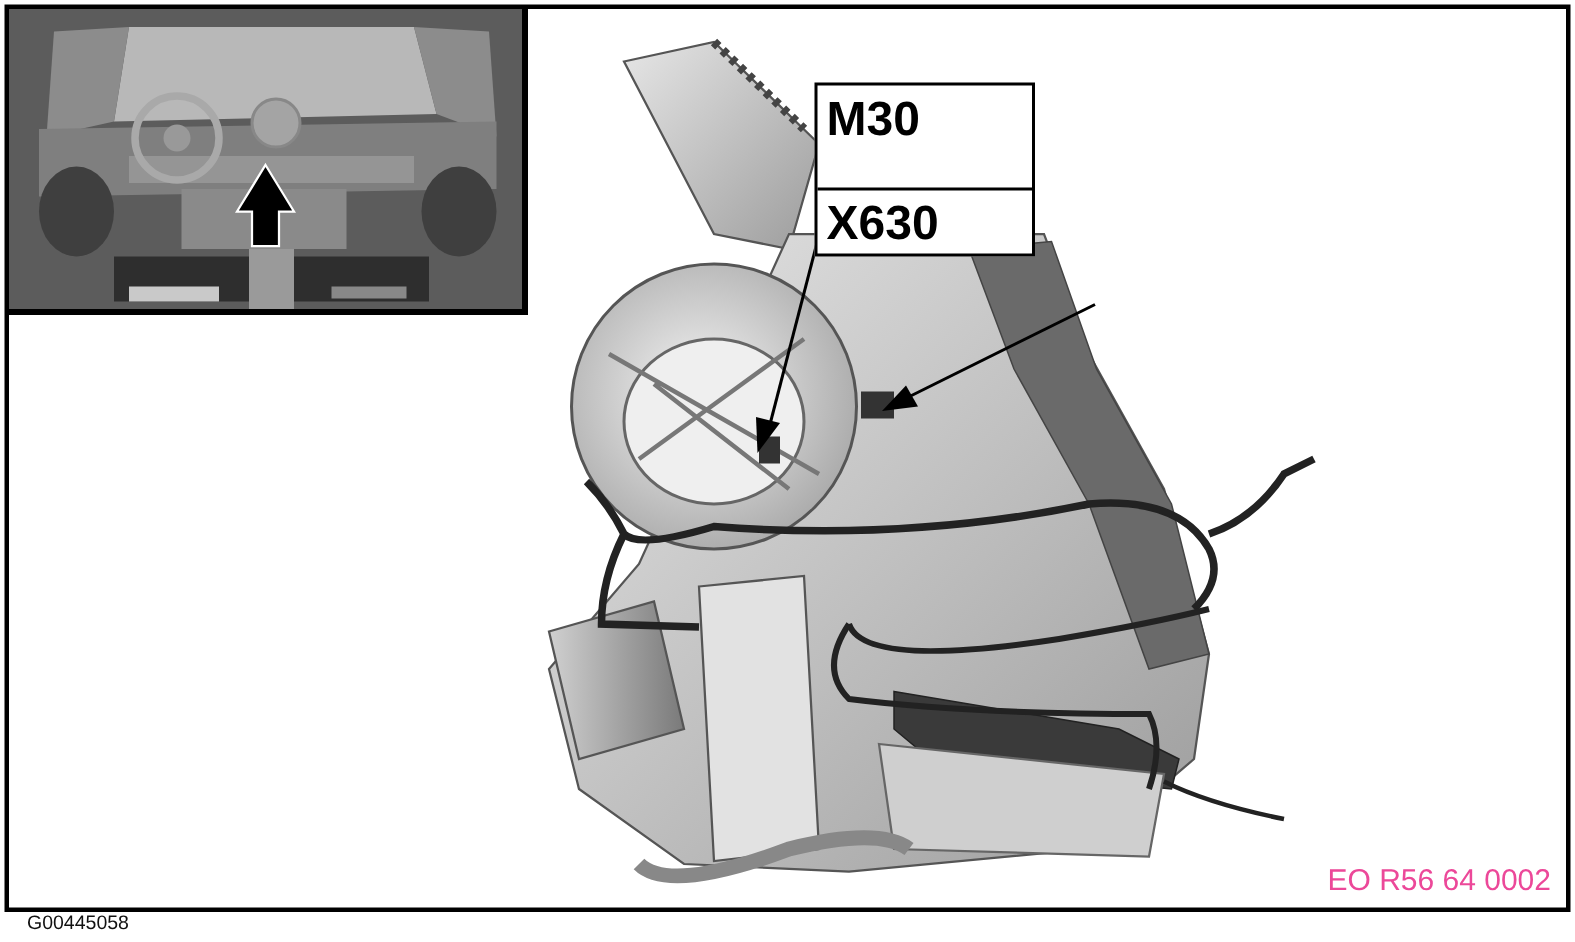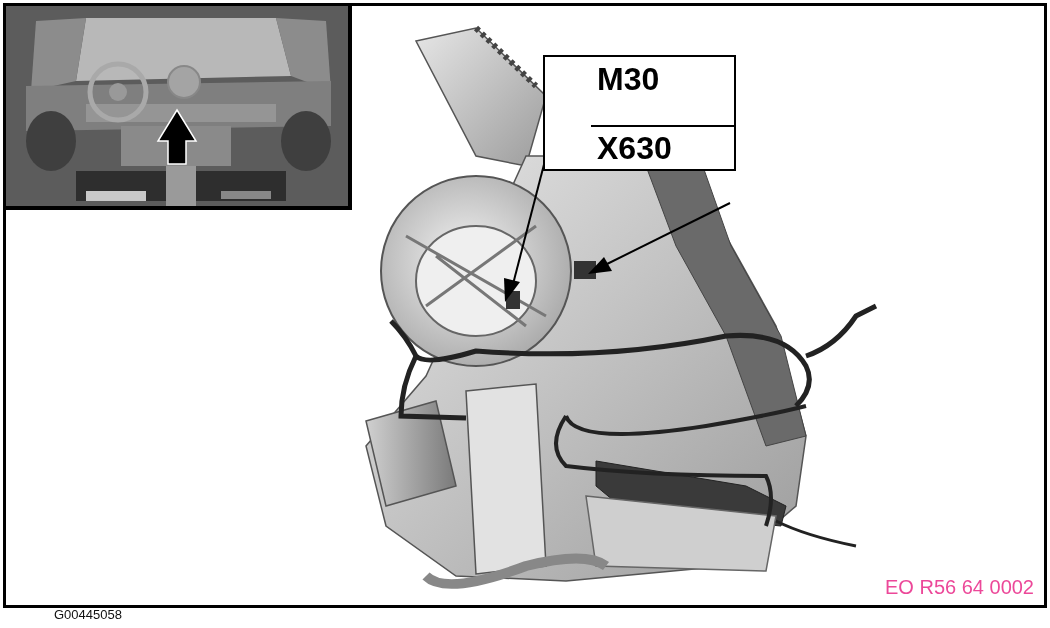--- a/index.html
+++ b/index.html
@@ -3,21 +3,21 @@
 <meta charset="utf-8">
 <style>
   html, body { margin:0; padding:0; background:#ffffff; }
   body { width:1050px; height:628px; position:relative; overflow:hidden; font-family:"Liberation Sans", sans-serif; }
   .frame { position:absolute; left:3px; top:3px; width:1038px; height:599px; border:3px solid #000; box-sizing:content-box; background:#fff; }
   .inset { position:absolute; left:0; top:0; width:342px; height:200px; border-right:4px solid #000; border-bottom:4px solid #000; background:#6e6e6e; overflow:hidden; }
   .label-box { position:absolute; border:2px solid #000; background:#fff; }
   .label-row { height:44px; display:flex; align-items:center; padding-left:6px; font-weight:bold; font-size:32px; color:#000; box-sizing:border-box; line-height:1; }
   .label-row + .label-row { border-top:2px solid #000;margin-top:24px; }
   .ref-code { position:absolute; right:10px; bottom:6px; font-size:20px; color:#ec4899; }
-  .image-id { position:absolute; left:18px; top:607px; font-size:13px; color:#111;margin-left:36px; }
+  .image-id { position:absolute; left:18px; top:607px; font-size:13px; color:#111; }
   svg { position:absolute; left:0; top:0; }
 </style>
 </head>
 <body>
 
 <div class="frame">
 
   <svg width="1038" height="599" viewBox="0 0 1038 599">
     <defs>
       <linearGradient id="g1" x1="0" y1="0" x2="1" y2="1">
@@ -96,21 +96,21 @@
       <rect x="160" y="160" width="30" height="40" fill="#9a9a9a"></rect>
       <rect x="80" y="185" width="60" height="10" fill="#c9c9c9"></rect>
       <rect x="215" y="185" width="50" height="8" fill="#888"></rect>
     </svg>
 
     <svg width="342" height="200" viewBox="0 0 342 200">
       <polygon points="171,104 190,135 180,135 180,158 162,158 162,135 152,135" fill="#000" stroke="#fff" stroke-width="1.5"></polygon>
     </svg>
   </div>
 
-  <div class="label-box" style="left:537px; top:49px; width:143px;padding-left:46px;">
+  <div class="label-box" style="left:537px; top:49px; width:143px;">
     <div class="label-row">M30</div>
     <div class="label-row">X630</div>
   </div>
 
 
   <div class="ref-code">EO R56 64 0002</div>
 </div>
 
 <div class="image-id">G00445058</div>
 

